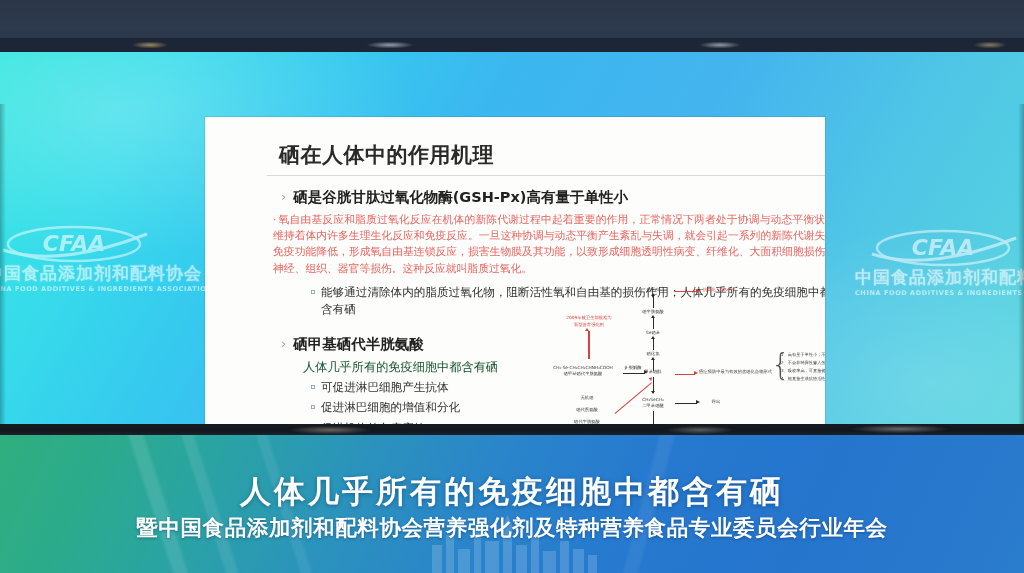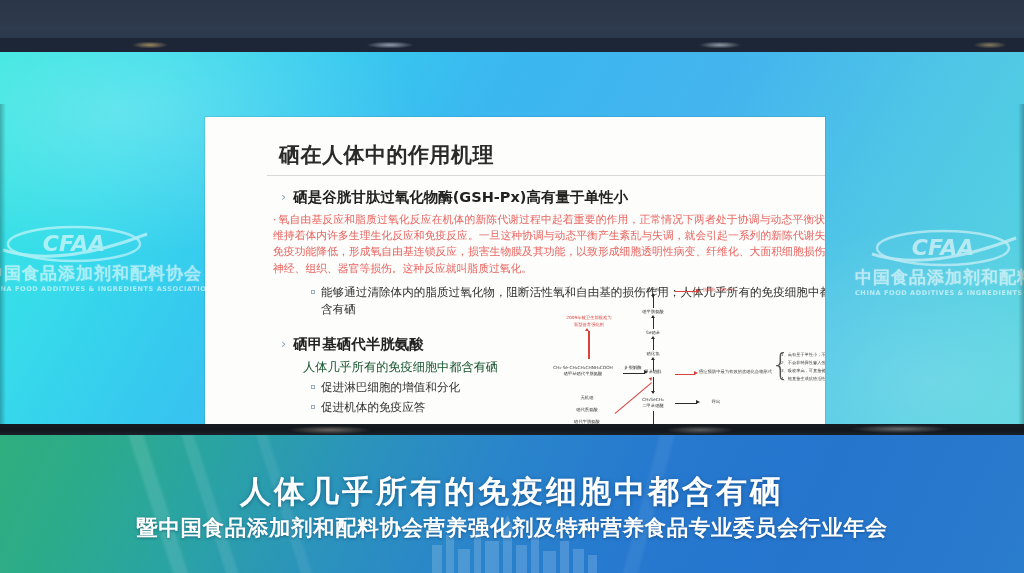--- a/index.html
+++ b/index.html
@@ -276,20 +276,24 @@
         </div>
 
         <div class="gap"></div>
 
         <div class="lvl1">
           <span class="chev">›</span>
           <span class="txt">硒甲基硒代半胱氨酸</span>
         </div>
         <div class="sub-note">人体几乎所有的免疫细胞中都含有硒</div>
 
+        <div class="lvl2">
+          <span class="sq"></span>
+          <span class="txt">可促进淋巴细胞产生抗体</span>
+        </div>
         <div class="lvl2">
           <span class="sq"></span>
           <span class="txt">促进淋巴细胞的增值和分化</span>
         </div>
         <div class="lvl2">
           <span class="sq"></span>
           <span class="txt">促进机体的免疫应答</span>
         </div>
 
         <div class="diagram">

